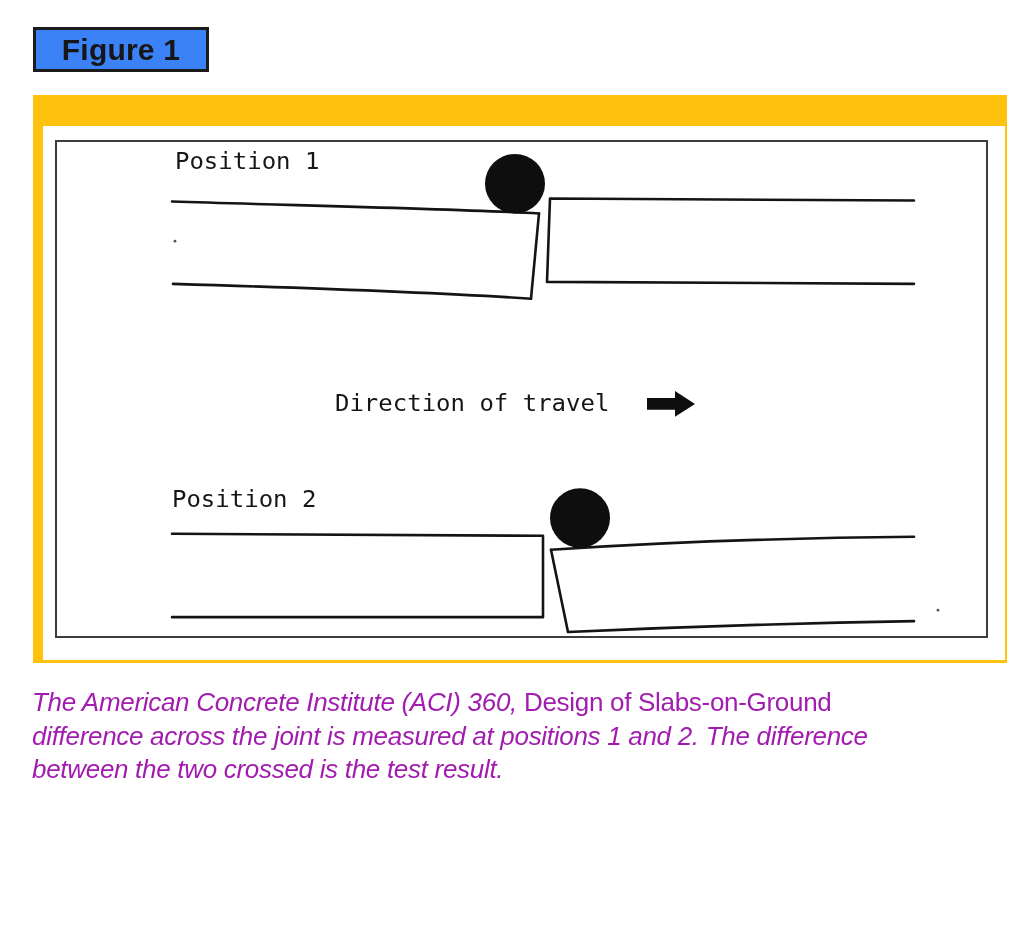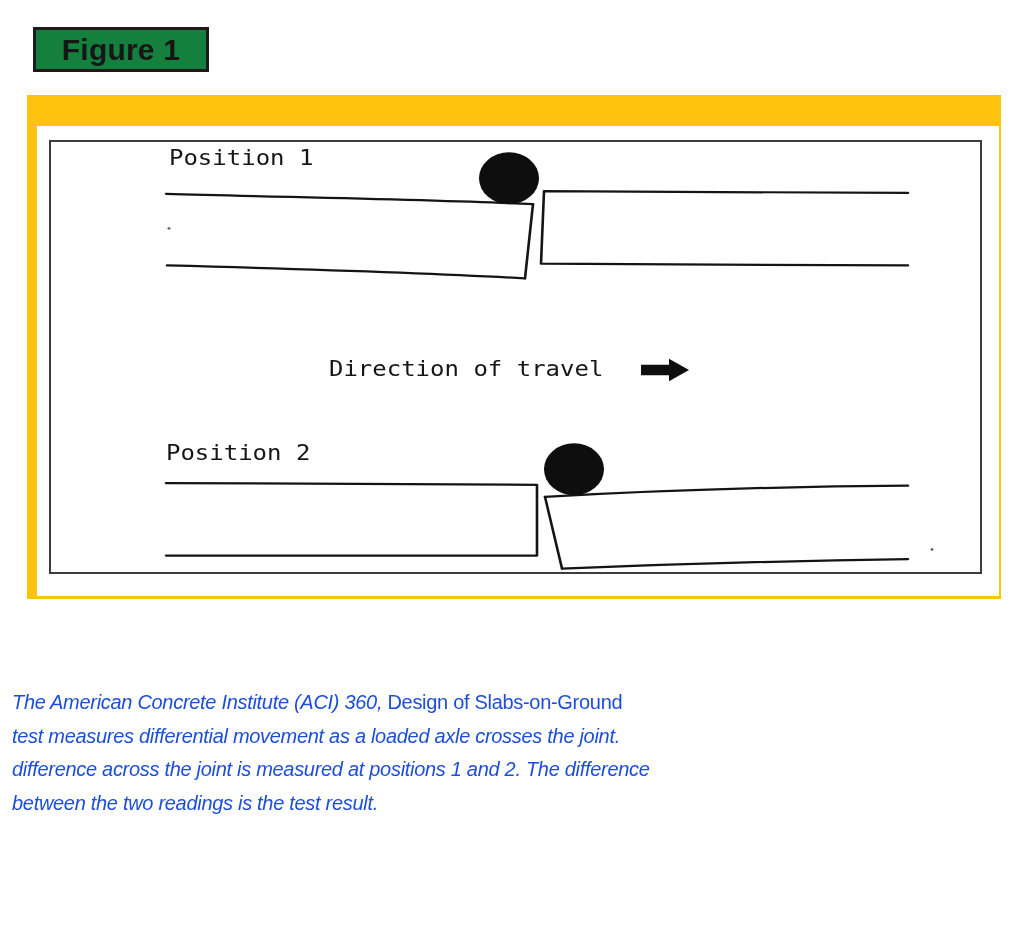--- a/index.html
+++ b/index.html
@@ -17,38 +17,38 @@
   }
   
   .figure-label-box {
     position: absolute;
     left: 33px;
     top: 27px;
     width: 176px;
     height: 45px;
     box-sizing: border-box;
     border: 3px solid #1b1b1b;
-    background: #15803d;
+    background: #3b82f6;
     display: flex;
     align-items: center;
     justify-content: center;
   }
   .figure-label-box span {
     font-size: 30px;
     font-weight: bold;
     color: #161616;
     letter-spacing: 0.2px;
   }
   
   .figure-frame {
     position: absolute;
-    left: 27px;
+    left: 33px;
     top: 95px;
     width: 974px;
-    height: 504px;
+    height: 568px;
     box-sizing: border-box;
     border-style: solid;
     border-color: #FFC20E;
     border-width: 31px 2px 3px 10px;
     background: #ffffff;
   }
   .diagram-box {
     position: absolute;
     left: 12px;
     top: 14px;
@@ -72,25 +72,25 @@
     stroke: #141414;
     stroke-width: 2.6;
     stroke-linecap: round;
     stroke-linejoin: round;
   }
   .solid-ink { fill: #0e0e0e; }
   .speck { fill: #555; }
   
   .caption {
     position: absolute;
-    left: 12px;
+    left: 32px;
     top: 686px;
     width: 975px;
-    color: #1d4ed8;
-    font-size: 20px;
+    color: #a21caf;
+    font-size: 26px;
     line-height: 33.5px;
     letter-spacing: -0.3px;
   }
   .caption-line { white-space: nowrap; }
   .it { font-style: italic; }
   .rm { font-style: normal; }
 </style>
 </head>
 <body>
 
@@ -130,18 +130,17 @@
         <circle cx="881" cy="472" r="1.4" class="speck"></circle>
       </svg>
     </div>
   </div>
 
   <div class="caption">
     <div class="caption-line">
       <span class="it">The American Concrete Institute (ACI) 360,</span>
       <span class="rm">Design of Slabs-on-Ground</span>
     </div>
-    <div class="caption-line it">test measures differential movement as a loaded axle crosses the joint.</div>
     <div class="caption-line it">difference across the joint is measured at positions 1 and 2. The difference</div>
-    <div class="caption-line it">between the two readings is the test result.</div>
+    <div class="caption-line it">between the two crossed is the test result.</div>
   </div>
 
 </div>
 
 </body></html>

